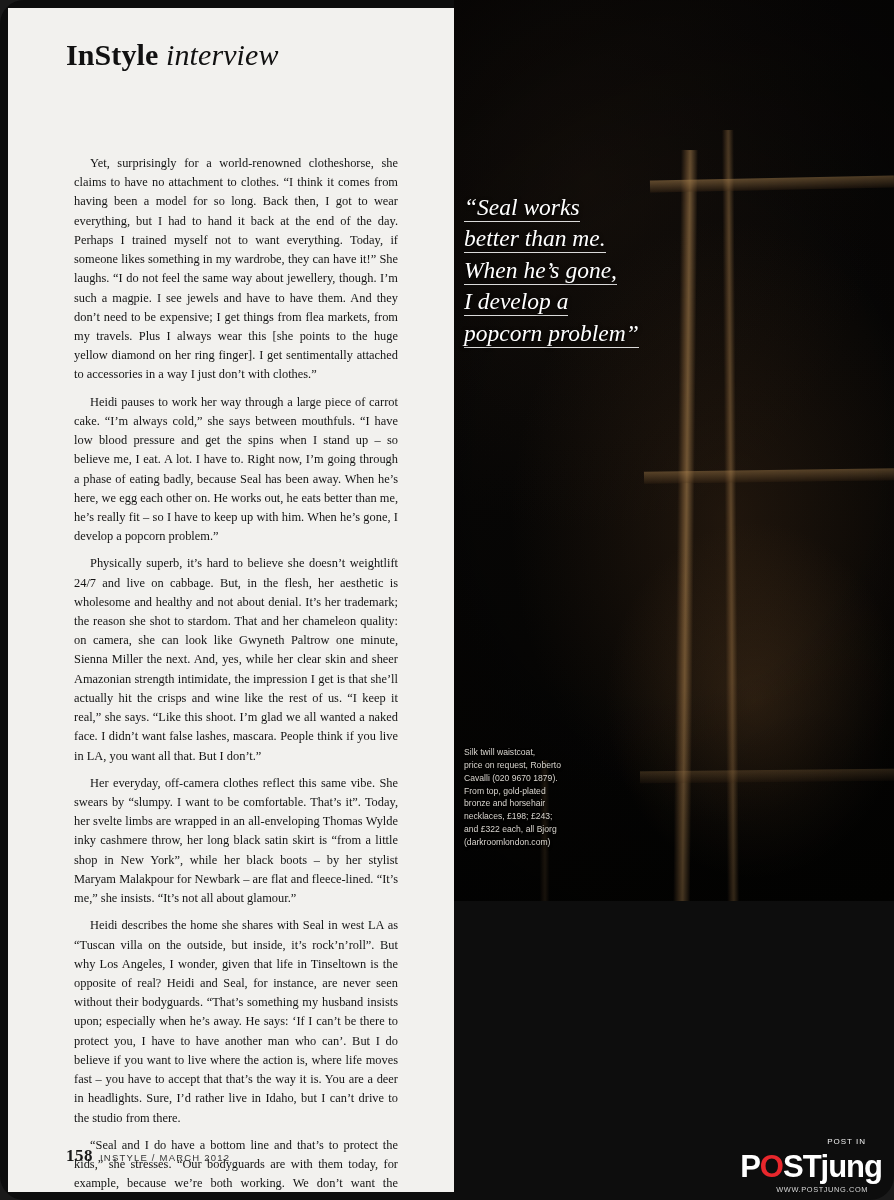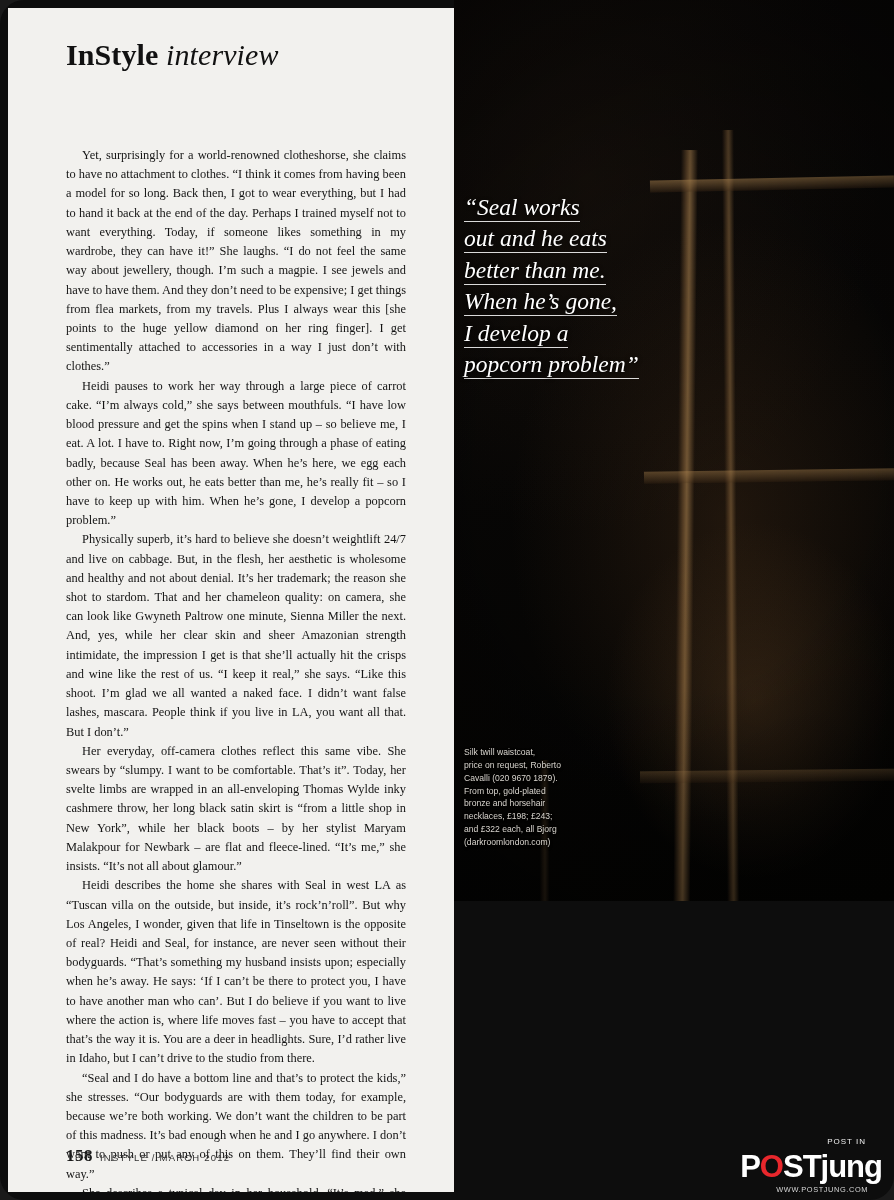--- a/index.html
+++ b/index.html
@@ -41,21 +41,21 @@
   }
   .masthead .m-bold { font-weight: 700; }
   .masthead .m-ital { font-style: italic; font-weight: 400; }
 
   .columns {
     position: absolute;
     left: 58px; top: 138px;
     width: 340px;
   }
   .columns p {
-    margin: 0;
+    margin: 8px;
     font-size: 12.4px;
     line-height: 1.55;
     text-align: justify;
     text-indent: 16px;
     color: #141414;
     hyphens: auto;
   }
   .columns p.first { text-indent: 16px; }
   .columns p + p { margin-top: 0; }
 
@@ -233,21 +233,20 @@
     <div class="rail rail-c"></div>
     <div class="rung rung-1"></div>
     <div class="rung rung-2"></div>
     <div class="rung rung-3"></div>
     <div class="rung rung-4"></div>
     <div class="glow"></div>
     <div class="vignette"></div>
 
     <div class="pullquote">
       <span class="pq-line"><span class="u">“Seal works</span></span>
-      <span class="pq-line"><span class="u">out and he eats</span></span>
       <span class="pq-line"><span class="u">better than me.</span></span>
       <span class="pq-line"><span class="u">When he’s gone,</span></span>
       <span class="pq-line"><span class="u">I develop a</span></span>
       <span class="pq-line"><span class="u">popcorn problem”</span></span>
     </div>
 
     <div class="credit">
       <div>Silk twill waistcoat,</div>
       <div>price on request, Roberto</div>
       <div>Cavalli (020 9670 1879).</div>

